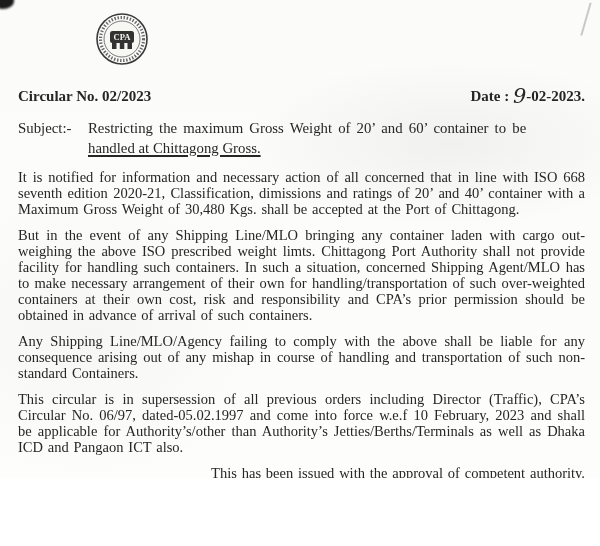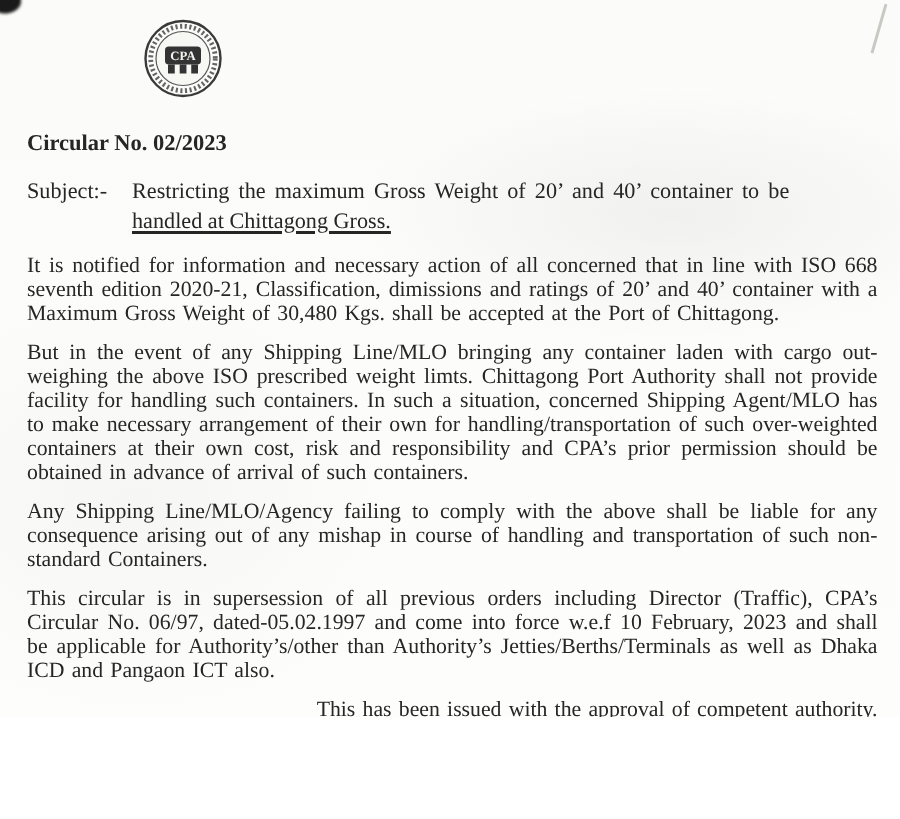--- a/index.html
+++ b/index.html
@@ -117,26 +117,27 @@
       <rect x="15" y="19" width="24" height="12" rx="2.5" fill="#333"></rect>
       <rect x="17" y="31" width="4.5" height="6" fill="#333"></rect>
       <rect x="24.8" y="31" width="4.5" height="6" fill="#333"></rect>
       <rect x="32.5" y="31" width="4.5" height="6" fill="#333"></rect>
       <text x="27" y="28.2" text-anchor="middle" font-family="Liberation Serif, serif" font-size="8.5" font-weight="bold" fill="#f5f5f0">CPA</text>
     </svg>
   </div>
 
   <div class="meta-row">
     <span>Circular No. 02/2023</span>
+    <span class="date-field"><span>Date : </span><span class="hand-digit">9</span><span>-02-2023.</span></span>
   </div>
 
   <div class="subject">
     <span class="subject-label">Subject:-</span>
     <span class="subject-body">
-      <span class="subject-line1">Restricting the maximum Gross Weight of 20’ and 40’ container to be</span><br>
+      <span class="subject-line1">Restricting the maximum Gross Weight of 20’ and 60’ container to be</span><br>
       <span class="subject-line2">handled at Chittagong Gross.</span>
     </span>
   </div>
 
   <p class="para">It is notified for information and necessary action of all concerned that in line with ISO 668 seventh edition 2020-21, Classification, dimissions and ratings of 20’ and 40’ container with a Maximum Gross Weight of 30,480 Kgs. shall be accepted at the Port of Chittagong.</p>
   <p class="para">But in the event of any Shipping Line/MLO bringing any container laden with cargo out-weighing the above ISO prescribed weight limts. Chittagong Port Authority shall not provide facility for handling such containers. In such a situation, concerned Shipping Agent/MLO has to make necessary arrangement of their own for handling/transportation of such over-weighted containers at their own cost, risk and responsibility and CPA’s prior permission should be obtained in advance of arrival of such containers.</p>
   <p class="para">Any Shipping Line/MLO/Agency failing to comply with the above shall be liable for any consequence arising out of any mishap in course of handling and transportation of such non-standard Containers.</p>
   <p class="para">This circular is in supersession of all previous orders including Director (Traffic), CPA’s Circular No. 06/97, dated-05.02.1997 and come into force w.e.f 10 February, 2023 and shall be applicable for Authority’s/other than Authority’s Jetties/Berths/Terminals as well as Dhaka ICD and Pangaon ICT also.</p>
   <p class="para closing">This has been issued with the approval of competent authority.</p>
 

